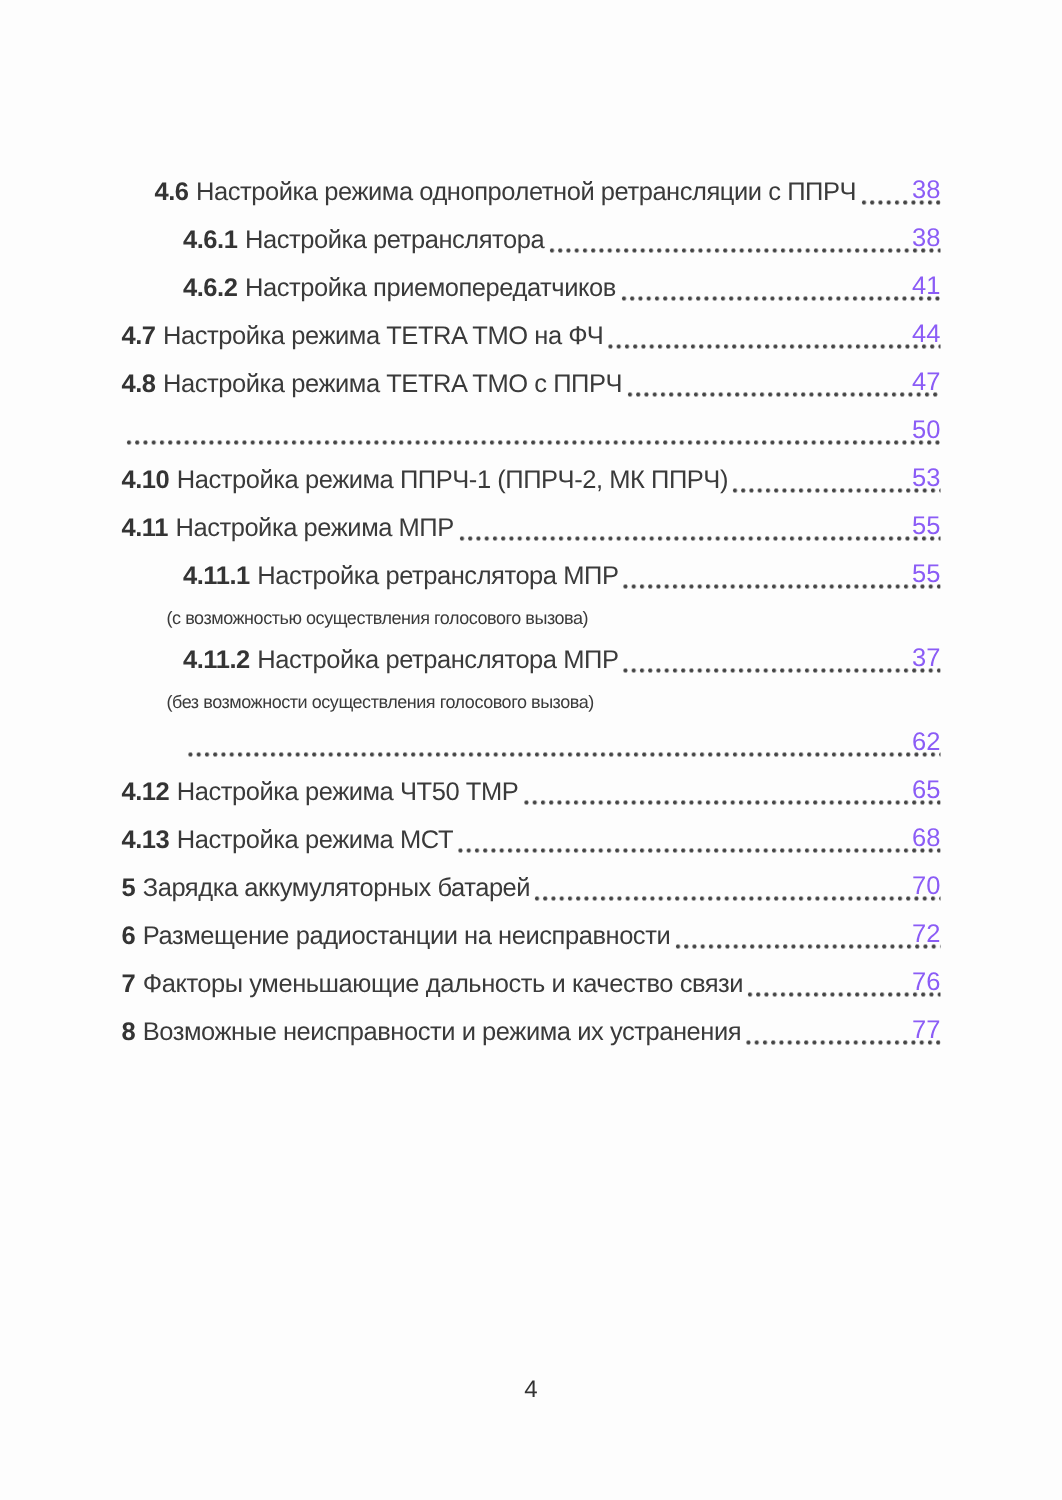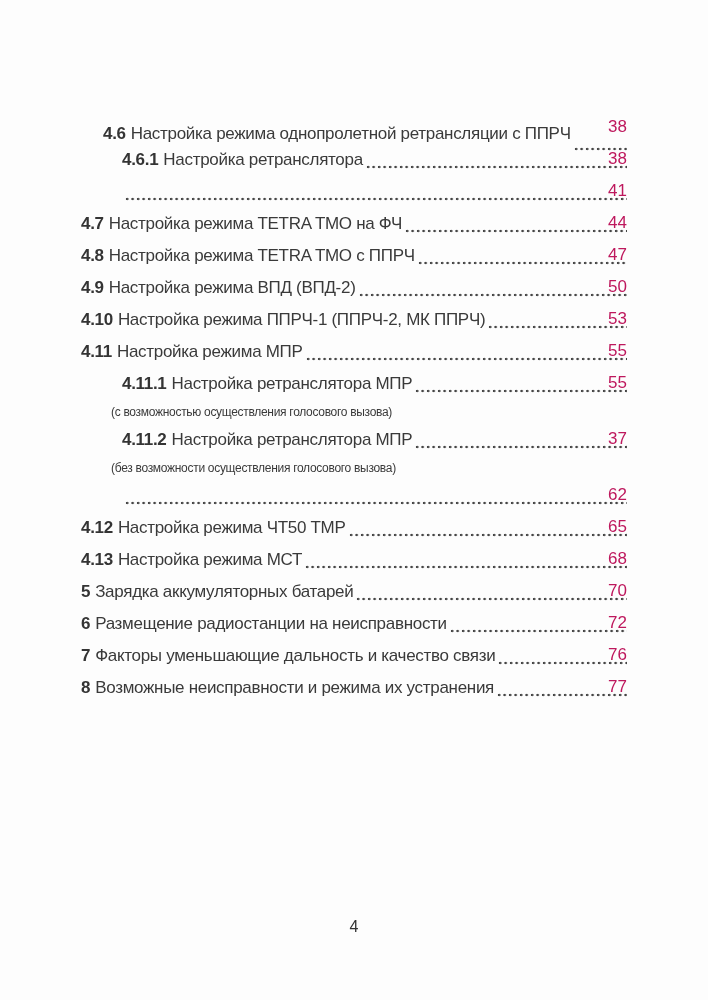--- a/index.html
+++ b/index.html
@@ -27,21 +27,21 @@
     right: 81px;
   }
   .row {
     position: relative;
     height: 32px;
     display: flex;
     align-items: center;
     font-size: 17px;
     letter-spacing: -0.3px;
   }
-  .row.lv-first { padding-left: 22px; align-items: flex-end; }
+  .row.lv-first { padding-left: 22px; }
   .row.lv-sub   { padding-left: 41px; }
   .row .text {
     white-space: nowrap;
     z-index: 1;
   }
   .num {
     font-weight: 700;
     margin-right: 5px;
     color: #343434;
   }
@@ -59,21 +59,21 @@
     background-size: 5.5px 4px;
     background-repeat: repeat-x;
     min-width: 14px;
   }
   .pagenum {
     position: absolute;
     right: 0;
     bottom: 9px;
     font-size: 17px;
     font-weight: 400;
-    color: #be185d;
+    color: #8b5cf6;
     letter-spacing: 0;
     line-height: 1;
     z-index: 2;
   }
   .cont {
     height: 24px;
     display: flex;
     align-items: center;
     font-size: 12px;
     letter-spacing: -0.3px;
@@ -101,35 +101,35 @@
     <span class="text"><b class="num">4.6</b><span class="title">Настройка режима однопролетной ретрансляции с ППРЧ</span></span>
     <span class="leader"></span>
     <span class="pagenum">38</span>
   </div>
       <div class="row lv-sub">
     <span class="text"><b class="num">4.6.1</b><span class="title">Настройка ретранслятора</span></span>
     <span class="leader"></span>
     <span class="pagenum">38</span>
   </div>
       <div class="row lv-sub">
+    <span class="text"><b class="num">4.6.2</b><span class="title">Настройка приемопередатчиков</span></span>
     <span class="leader"></span>
     <span class="pagenum">41</span>
   </div>
       <div class="row lv-main">
     <span class="text"><b class="num">4.7</b><span class="title">Настройка режима TETRA TMO на ФЧ</span></span>
     <span class="leader"></span>
     <span class="pagenum">44</span>
   </div>
       <div class="row lv-main">
     <span class="text"><b class="num">4.8</b><span class="title">Настройка режима TETRA TMO с ППРЧ</span></span>
     <span class="leader"></span>
     <span class="pagenum">47</span>
   </div>
       <div class="row lv-main">
-    <span class="text"><b class="num">4.9</b><span class="title">Настройка режима ВПД (ВПД-2)</span></span>
     <span class="leader"></span>
     <span class="pagenum">50</span>
   </div>
       <div class="row lv-main">
     <span class="text"><b class="num">4.10</b><span class="title">Настройка режима ППРЧ-1 (ППРЧ-2, МК ППРЧ)</span></span>
     <span class="leader"></span>
     <span class="pagenum">53</span>
   </div>
       <div class="row lv-main">
     <span class="text"><b class="num">4.11</b><span class="title">Настройка режима МПР</span></span>

